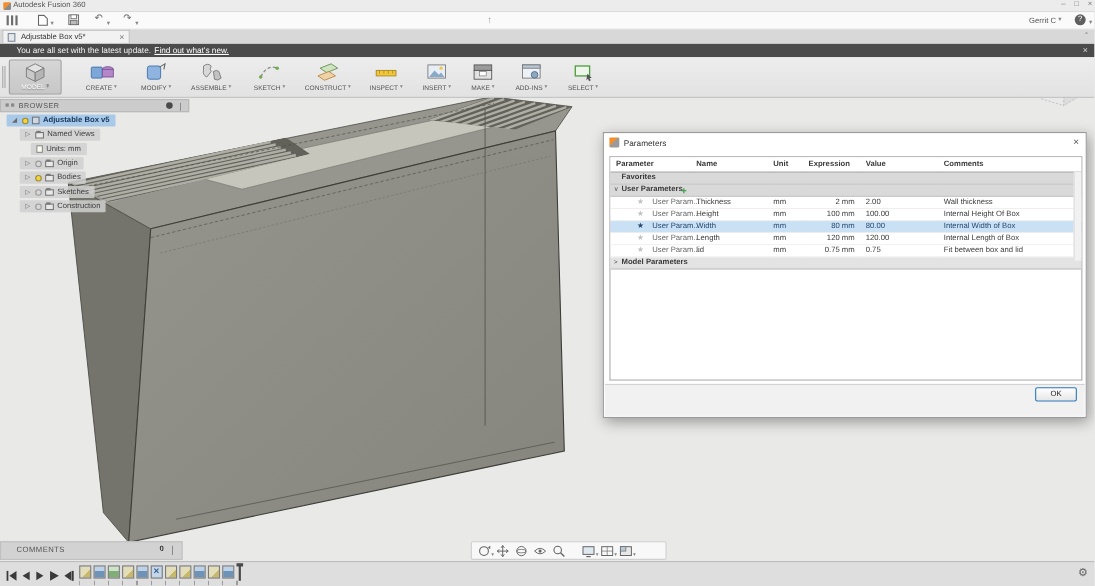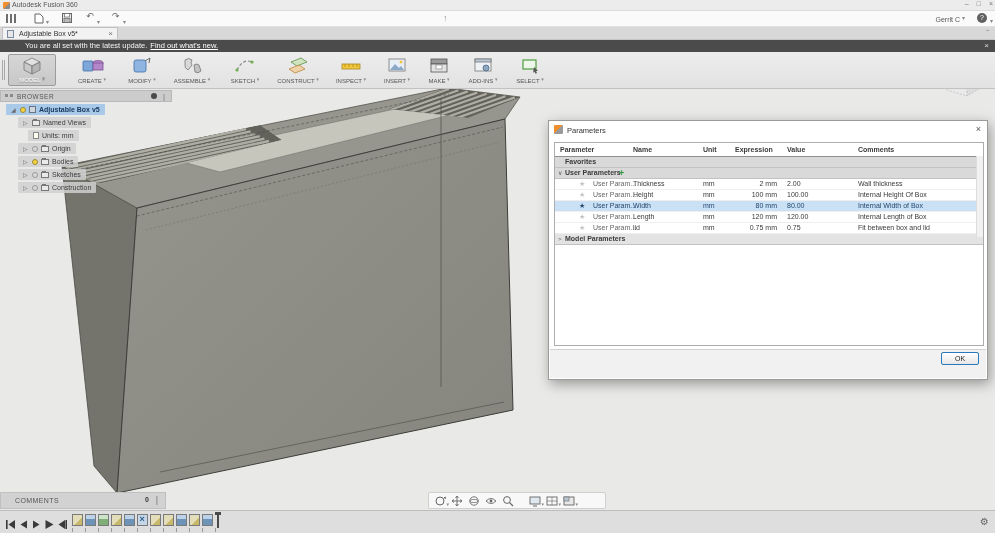--- a/index.html
+++ b/index.html
@@ -28,21 +28,21 @@
   
   .tabrow{left:0;top:27px;width:995px;height:12px;background:#d8d8d8;border-bottom:1px solid #c6c6c6;}
   .doctab{position:absolute;left:2px;top:0px;width:116px;height:12px;background:#f2f2f2;border:1px solid #c0c0c0;border-bottom:none;box-sizing:border-box;font-size:7px;color:#333;}
   .doctab .tab-label{position:absolute;left:16px;top:2px;white-space:nowrap;}
   .doctab .tab-close{position:absolute;right:4px;top:1px;color:#777;font-size:8px;}
   .tab-doc-icon{position:absolute;left:4px;top:2px;width:7px;height:8px;background:#e8e8e8;border:1px solid #7a8aa0;box-sizing:border-box;}
   .ribbon-collapse{position:absolute;right:6px;top:1px;color:#666;font-size:8px;}
 
   
   .notify{left:0;top:40px;width:995px;height:12px;background:#4b4b4b;color:#f2f2f2;font-size:7.5px;line-height:12px;}
-  .notify .msg{position:absolute;left:25px;top:0;}
+  .notify .msg{position:absolute;left:15px;top:0;}
   .notify .link{text-decoration:underline;color:#ffffff;margin-left:3px;cursor:pointer;}
   .notify .close{position:absolute;right:6px;top:0;color:#ddd;font-size:8px;}
 
   
   .ribbon{left:0;top:52px;width:995px;height:36px;background:linear-gradient(#ededed,#e2e2e2);border-bottom:1px solid #c2c2c2;}
   .ribbon-grip{position:absolute;left:2px;top:8px;display:flex;gap:1px;}
   .ribbon-grip i{display:block;width:1px;height:20px;background:#a8a8a8;}
   .model-btn{position:absolute;left:8px;top:2px;width:48px;height:32px;background:linear-gradient(#d6d6d6,#c7c7c7);border:1px solid #9c9c9c;border-radius:2px;box-sizing:border-box;text-align:center;}
   .model-btn .rlabel{color:#ffffff;text-shadow:0 1px 1px #888;}
   .rgroup{position:absolute;top:2px;height:32px;text-align:center;}

